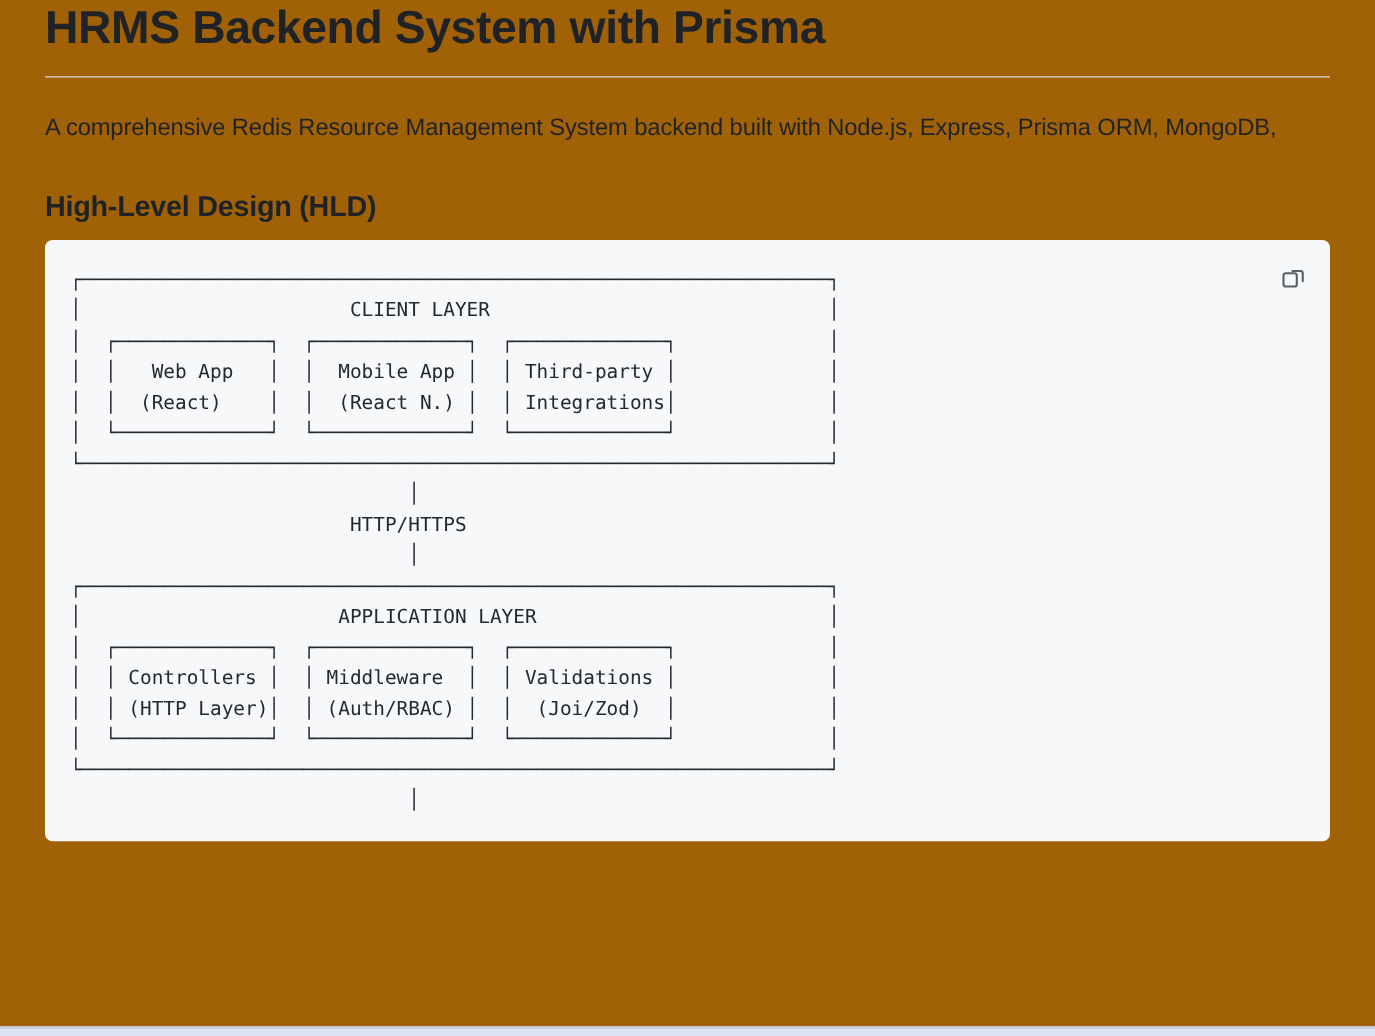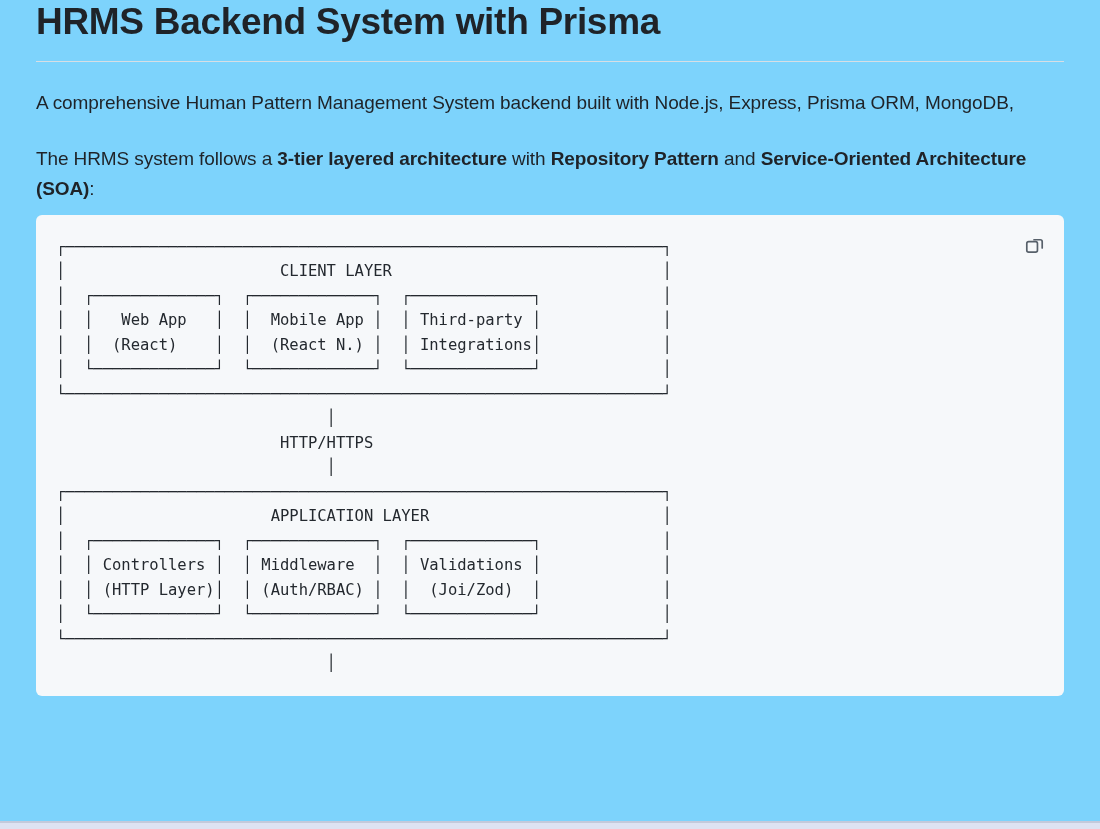--- a/index.html
+++ b/index.html
@@ -2,21 +2,21 @@
 <html><head>
 <meta charset="utf-8">
 <style>
   * { box-sizing: border-box; }
   html, body { margin: 0; padding: 0; background: #ffffff; }
   .page {
     position: relative;
     width: 1100px;
     height: 829px;
     overflow: hidden;
-    background: #7dd3fc;
+    background: #a16207;
     font-family: "Liberation Sans", sans-serif;
     color: #1f2328;
   }
   .content { padding: 2px 36px 0 36px; }
 
   h1.doc-title {
     margin: 0;
     font-size: 37px;
     font-weight: 700;
     line-height: 1.1;
@@ -94,25 +94,25 @@
   }
 </style>
 </head>
 <body>
 
 <div class="page">
   <div class="content">
 
     <h1 class="doc-title">HRMS Backend System with Prisma</h1>
 
-    <p class="body-text"><span>A comprehensive Human Pattern Management System backend built with Node.js, Express, Prisma ORM, MongoDB,</span><br></p>
+    <p class="body-text"><span>A comprehensive Redis Resource Management System backend built with Node.js, Express, Prisma ORM, MongoDB,</span><br></p>
 
 
+    <h3 class="subsection-title">High-Level Design (HLD)</h3>
 
-    <p class="body-text"><span>The HRMS system follows a </span><strong>3-tier layered architecture</strong><span> with </span><strong>Repository Pattern</strong><span> and </span><strong>Service-Oriented Architecture</strong><br><strong>(SOA)</strong><span>:</span></p>
 
     <div class="code-wrap">
       <pre>┌────────────────────────────────────────────────────────────────┐
 │                       CLIENT LAYER                             │
 │  ┌─────────────┐  ┌─────────────┐  ┌─────────────┐             │
 │  │   Web App   │  │  Mobile App │  │ Third-party │             │
 │  │  (React)    │  │  (React N.) │  │ Integrations│             │
 │  └─────────────┘  └─────────────┘  └─────────────┘             │
 └────────────────────────────────────────────────────────────────┘
                              │

